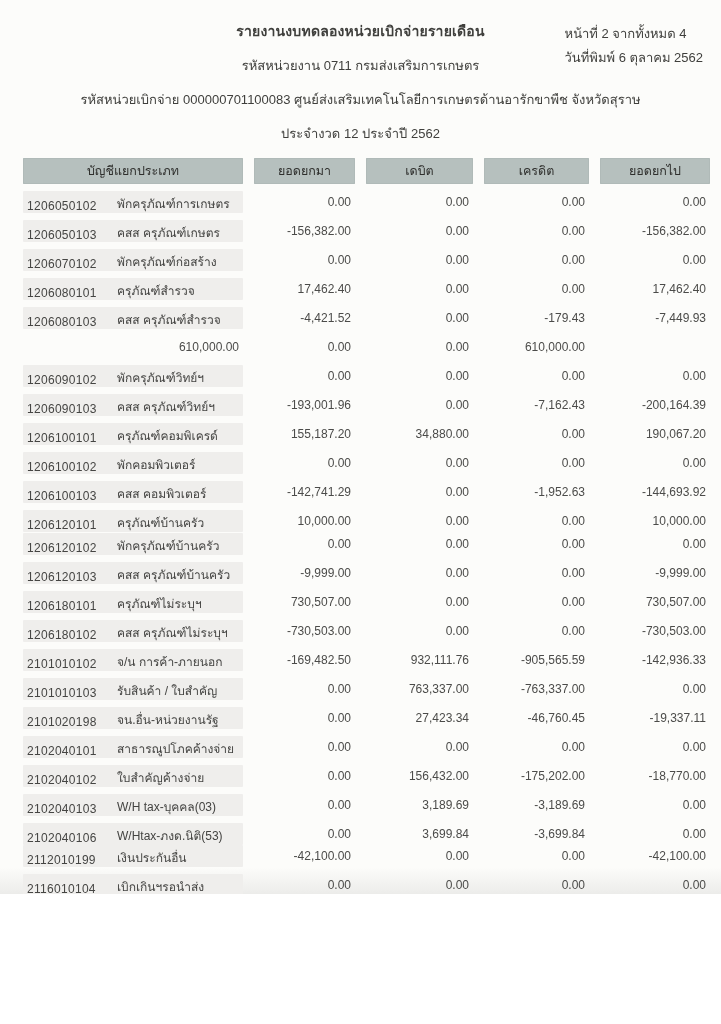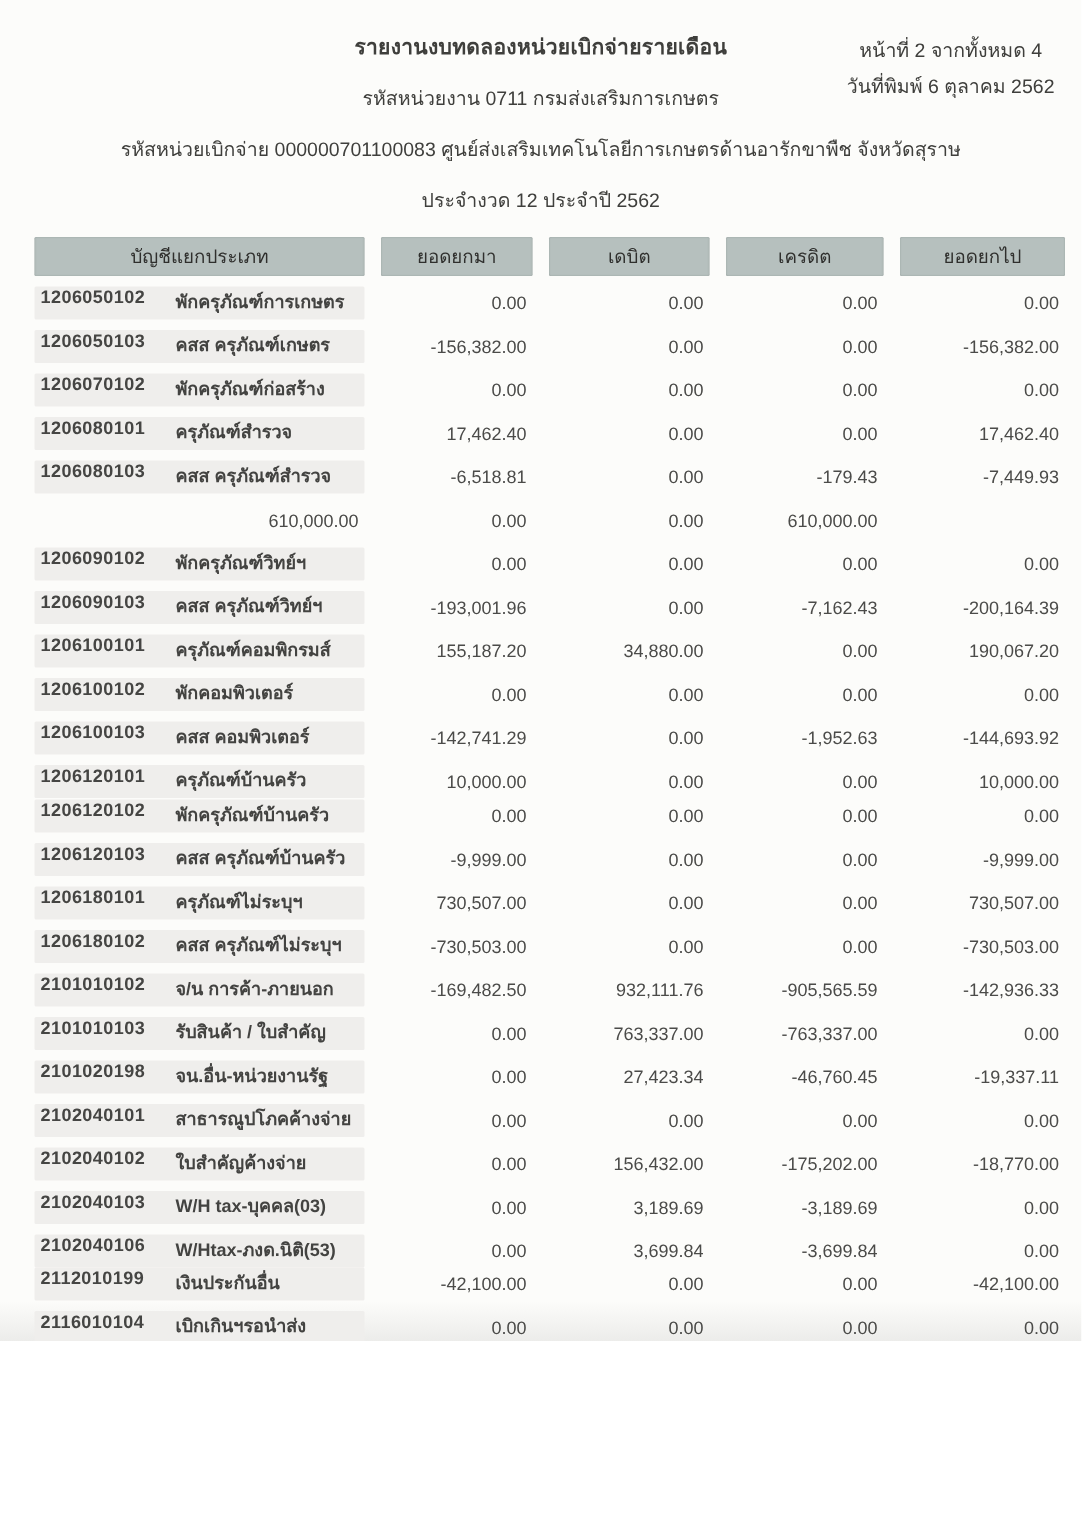--- a/index.html
+++ b/index.html
@@ -14,41 +14,41 @@
   html,body{background:#ffffff;}
   body{font-family:"Liberation Sans","DejaVu Sans",sans-serif;color:var(--ink);}
   .page{
     position:relative;width:721px;height:894px;overflow:hidden;
     background:linear-gradient(180deg,var(--page-bg) 0%,var(--page-bg) 97%,#ececea 100%);
   }
   
   .doc-header{position:relative;padding-top:20px;text-align:center;}
   .doc-title{font-size:14px;font-weight:bold;letter-spacing:.2px;}
   .doc-line{font-size:13px;margin-top:13px;}
-  .meta-block{position:absolute;top:22px;right:18px;text-align:center;font-size:13px;line-height:24px;}
+  .meta-block{position:absolute;top:22px;right:18px;text-align:left;font-size:13px;line-height:24px;}
   
   .ltable{margin:14px 0 0 23px;width:687px;}
   .thead,.trow{
     display:grid;
     grid-template-columns:220px 101px 107px 105px 110px;
     column-gap:11px;align-items:center;
   }
   .hcell{
     background:var(--header-bg);height:26px;line-height:26px;
     text-align:center;font-size:12.5px;color:#2f2f2d;
     border-radius:1px;box-shadow:0 0 1px rgba(90,100,98,.55) inset;
   }
   .tbody{margin-top:7px;}
   .trow{height:22px;margin-top:7px;}
   .trow.tight{margin-top:1px;}
   .trow.wide{margin-top:0;}
   .cell{font-size:12px;white-space:nowrap;}
   .acct{
-    background:var(--band-bg);height:22px;display:flex;align-items:flex-start;
-    padding-left:4px;border-radius:1px;font-weight:bold;
+    background:var(--band-bg);height:22px;display:flex;align-items:flex-end;
+    padding-left:4px;border-radius:1px;
   }
   .code{width:86px;letter-spacing:.3px;color:#454543;}
   .aname{padding-left:4px;color:#434341;}
   .num{text-align:right;padding-right:4px;color:var(--num);}
   
   .doc-footer{position:relative;text-align:center;margin-top:8px;}
   .certify{font-size:18px;margin-left:12px;}
   .sig-wrap{margin:4px 0 0 72px;height:52px;}
   .signer-name{font-size:17px;margin:2px 0 0 64px;}
 </style>
@@ -115,21 +115,21 @@
           <div class="cell num">17,462.40</div>
           <div class="cell num">0.00</div>
           <div class="cell num">0.00</div>
           <div class="cell num">17,462.40</div>
         </div>
         <div class="trow">
           <div class="cell acct">
             <span class="code">1206080103</span>
             <span class="aname">คสส ครุภัณฑ์สำรวจ</span>
           </div>
-          <div class="cell num">-6,518.81</div>
+          <div class="cell num">-4,421.52</div>
           <div class="cell num">0.00</div>
           <div class="cell num">-179.43</div>
           <div class="cell num">-7,449.93</div>
         </div>
         <div class="trow">
           <div class="cell num">610,000.00</div>
           <div class="cell num">0.00</div>
           <div class="cell num">0.00</div>
           <div class="cell num">610,000.00</div>
         </div>
@@ -149,21 +149,21 @@
             <span class="aname">คสส ครุภัณฑ์วิทย์ฯ</span>
           </div>
           <div class="cell num">-193,001.96</div>
           <div class="cell num">0.00</div>
           <div class="cell num">-7,162.43</div>
           <div class="cell num">-200,164.39</div>
         </div>
         <div class="trow">
           <div class="cell acct">
             <span class="code">1206100101</span>
-            <span class="aname">ครุภัณฑ์คอมพิกรมส์</span>
+            <span class="aname">ครุภัณฑ์คอมพิเครด์</span>
           </div>
           <div class="cell num">155,187.20</div>
           <div class="cell num">34,880.00</div>
           <div class="cell num">0.00</div>
           <div class="cell num">190,067.20</div>
         </div>
         <div class="trow">
           <div class="cell acct">
             <span class="code">1206100102</span>
             <span class="aname">พักคอมพิวเตอร์</span>

